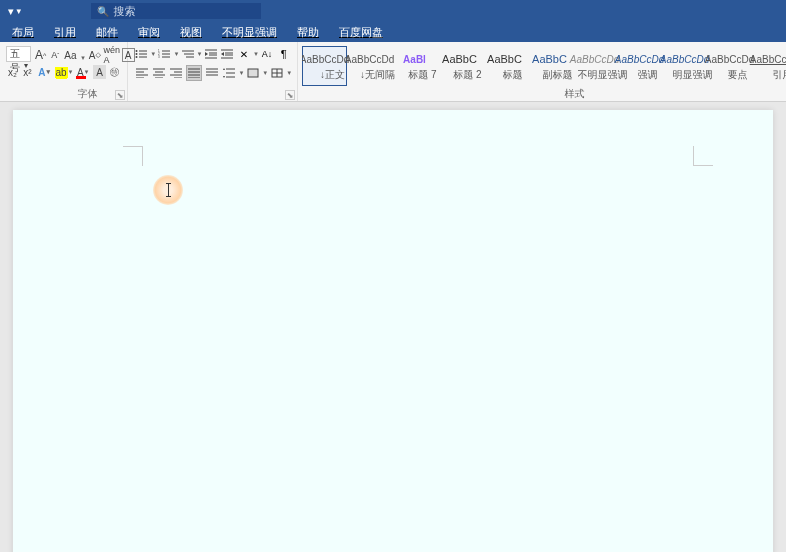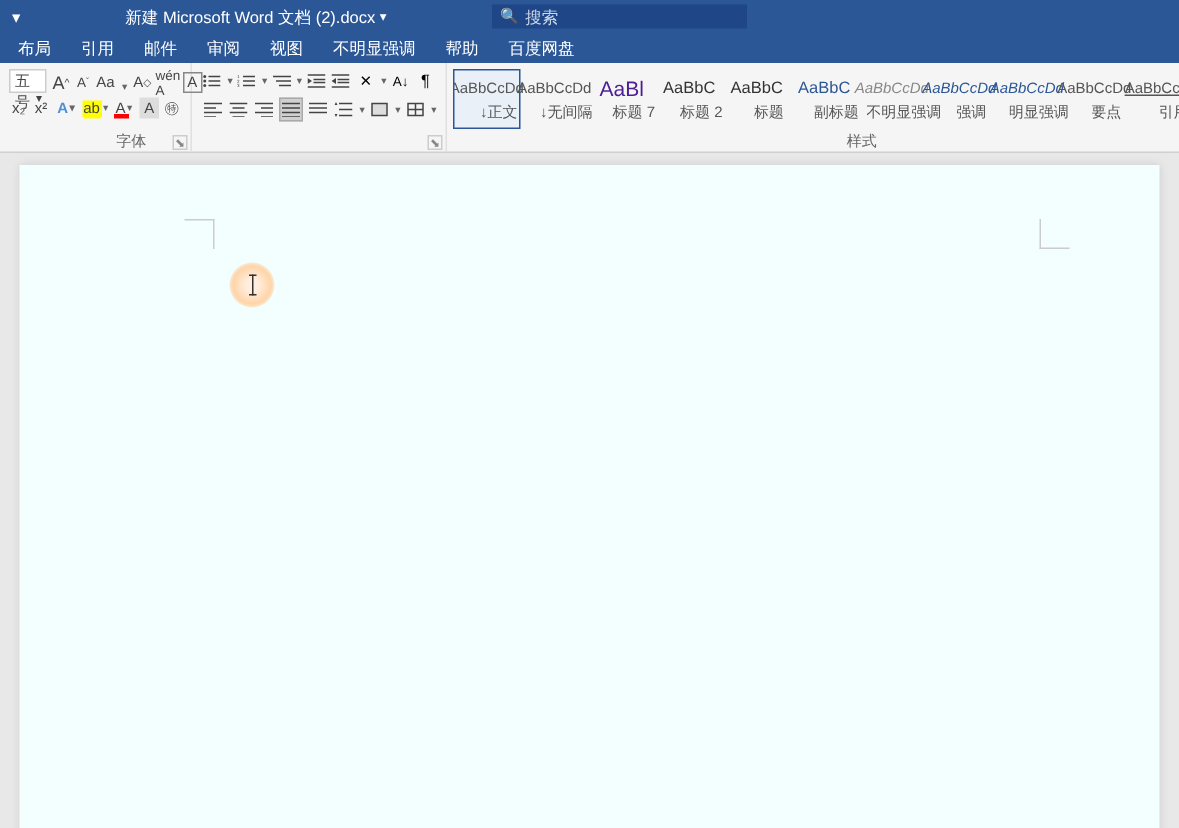--- a/index.html
+++ b/index.html
@@ -5,21 +5,21 @@
     * { margin: 0; padding: 0; box-sizing: border-box; font-family: "Microsoft YaHei", "Segoe UI", sans-serif; }
     body { width: 786px; height: 552px; overflow: hidden; background: #f0f0f0; }
     
     .titlebar { height: 22px; background: #2b5797; display: flex; align-items: center; color: #fff; font-size: 11px; padding: 0 8px; }
     .titlebar .left-icons { display: flex; gap: 6px; align-items: center; }
     .titlebar .doc-title { margin-left: 70px; white-space: nowrap; }
     .titlebar .dd { margin-left: 3px; font-size: 9px; }
     .titlebar .search-box { margin-left: 70px; display: flex; align-items: center; background: #1f4788; height: 16px; width: 170px; padding: 0 6px; color: #cdd8e8; font-size: 11px; }
     .titlebar .search-box .s-icon { margin-right: 4px; font-size: 10px; }
     
-    .tabs { height: 20px; background: #2b5797; display: flex; align-items: flex-end; padding-left: 2px; }
+    .tabs { height: 20px; background: #2b5797; display: flex; align-items: flex-end; padding-left: 2px; text-decoration: underline; }
     .tab { color: #fff; font-size: 11px; padding: 2px 10px; cursor: pointer; }
     
     .ribbon { height: 60px; background: #f5f5f5; border-bottom: 1px solid #d0d0d0; display: flex; position: relative; }
     .ribbon-group { border-right: 1px solid #e0e0e0; position: relative; padding: 4px 6px 0 6px; height: 100%; }
     .group-label { position: absolute; bottom: 0; left: 0; right: 0; text-align: center; font-size: 10px; color: #666; height: 14px; padding-left: 48px; }
     .group-launcher { position: absolute; bottom: 1px; right: 2px; font-size: 8px; color: #888; width: 10px; height: 10px; text-align: center; line-height: 10px; border: 1px solid #ccc; }
     
     .font-group { width: 128px; }
     .font-row1 { display: flex; gap: 3px; align-items: flex-end; font-size: 10px; color: #444; }
     .font-size-sel { border: 1px solid #ccc; padding: 0 10px 0 3px; height: 16px; font-size: 10px; position: relative; background: #fff; }
@@ -33,21 +33,21 @@
     .para-row { display: flex; gap: 2px; align-items: center; }
     .align-btn { width: 18px; height: 16px; display: inline-flex; align-items: center; justify-content: center; }
     .align-btn svg { width: 12px; height: 10px; }
     .align-btn.active { background: #d0d0d0; border: 1px solid #aaa; }
     
     .styles-group { flex: 1; padding-left: 4px; }
     .styles-gallery { display: flex; gap: 0; height: 40px; overflow: hidden; }
     .style-item { width: 45px; height: 40px; border: 1px solid transparent; display: flex; flex-direction: column; align-items: center; justify-content: center; padding: 1px; cursor: pointer; }
     .style-item.selected { border: 1px solid #2b5797; background: #eaf0f8; }
     .style-preview { font-size: 10px; color: #555; height: 18px; display: flex; align-items: center; }
-    .style-preview.big { font-size: 14px; font-weight: normal; color: #4c1d95; }
+    .style-preview.big { font-size: 10px; font-weight: bold; color: #8b5cf6; }
     .style-preview.mid { font-size: 11px; color: #333; }
     .style-preview.accent { color: #2b5797; }
     .style-preview.italic { font-style: italic; color: #888; }
     .style-preview.italic2 { font-style: italic; color: #2b5797; }
     .style-preview.u { text-decoration: underline; }
     .style-name { font-size: 10px; color: #555; white-space: nowrap; overflow: hidden; margin-left: 16px; }
     
     .workspace { height: 450px; background: #e8e8e8; display: flex; justify-content: center; overflow: hidden; position: relative; }
     .page { width: 760px; background: #f2fffe; margin-top: 8px; height: 600px; position: relative; box-shadow: 0 0 6px rgba(0,0,0,0.12); }
     .margin-mark { position: absolute; width: 20px; height: 20px; }
@@ -62,21 +62,20 @@
     
     .chev { font-size: 7px; margin-left: 1px; color: #666; }
   </style>
 </head>
 <body>
 
 <div class="titlebar">
   <div class="left-icons">
     <span style="font-size:11px;">▾</span>
   </div>
-  <span class="doc-title">新建 Microsoft Word 文档 (2).docx</span>
   <span class="dd">▾</span>
   <div class="search-box">
     <span class="s-icon">🔍</span>
     <span>搜索</span>
   </div>
 </div>
 
 <div class="tabs">
   <span class="tab">布局</span>
   <span class="tab">引用</span>

